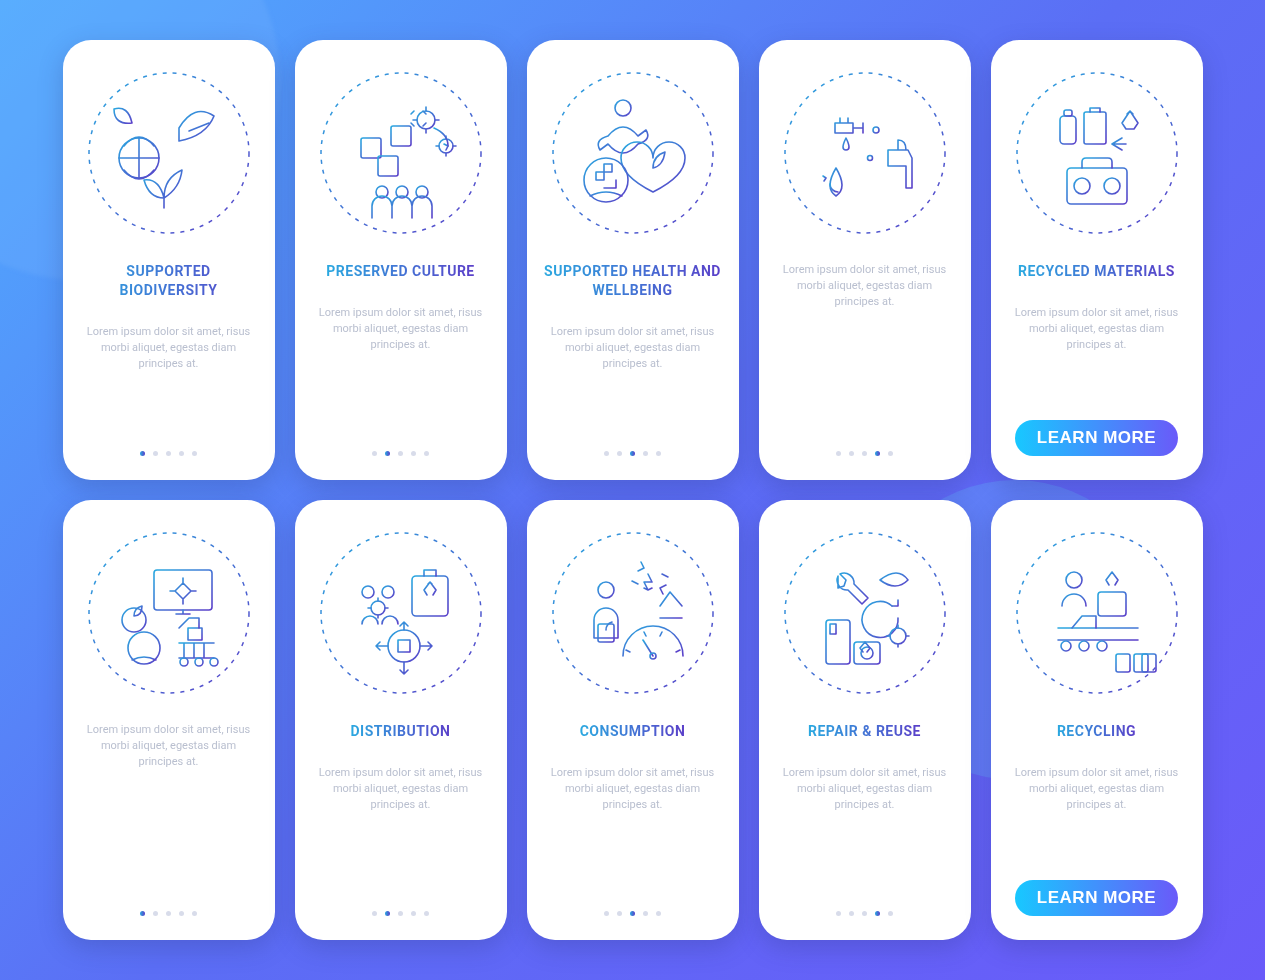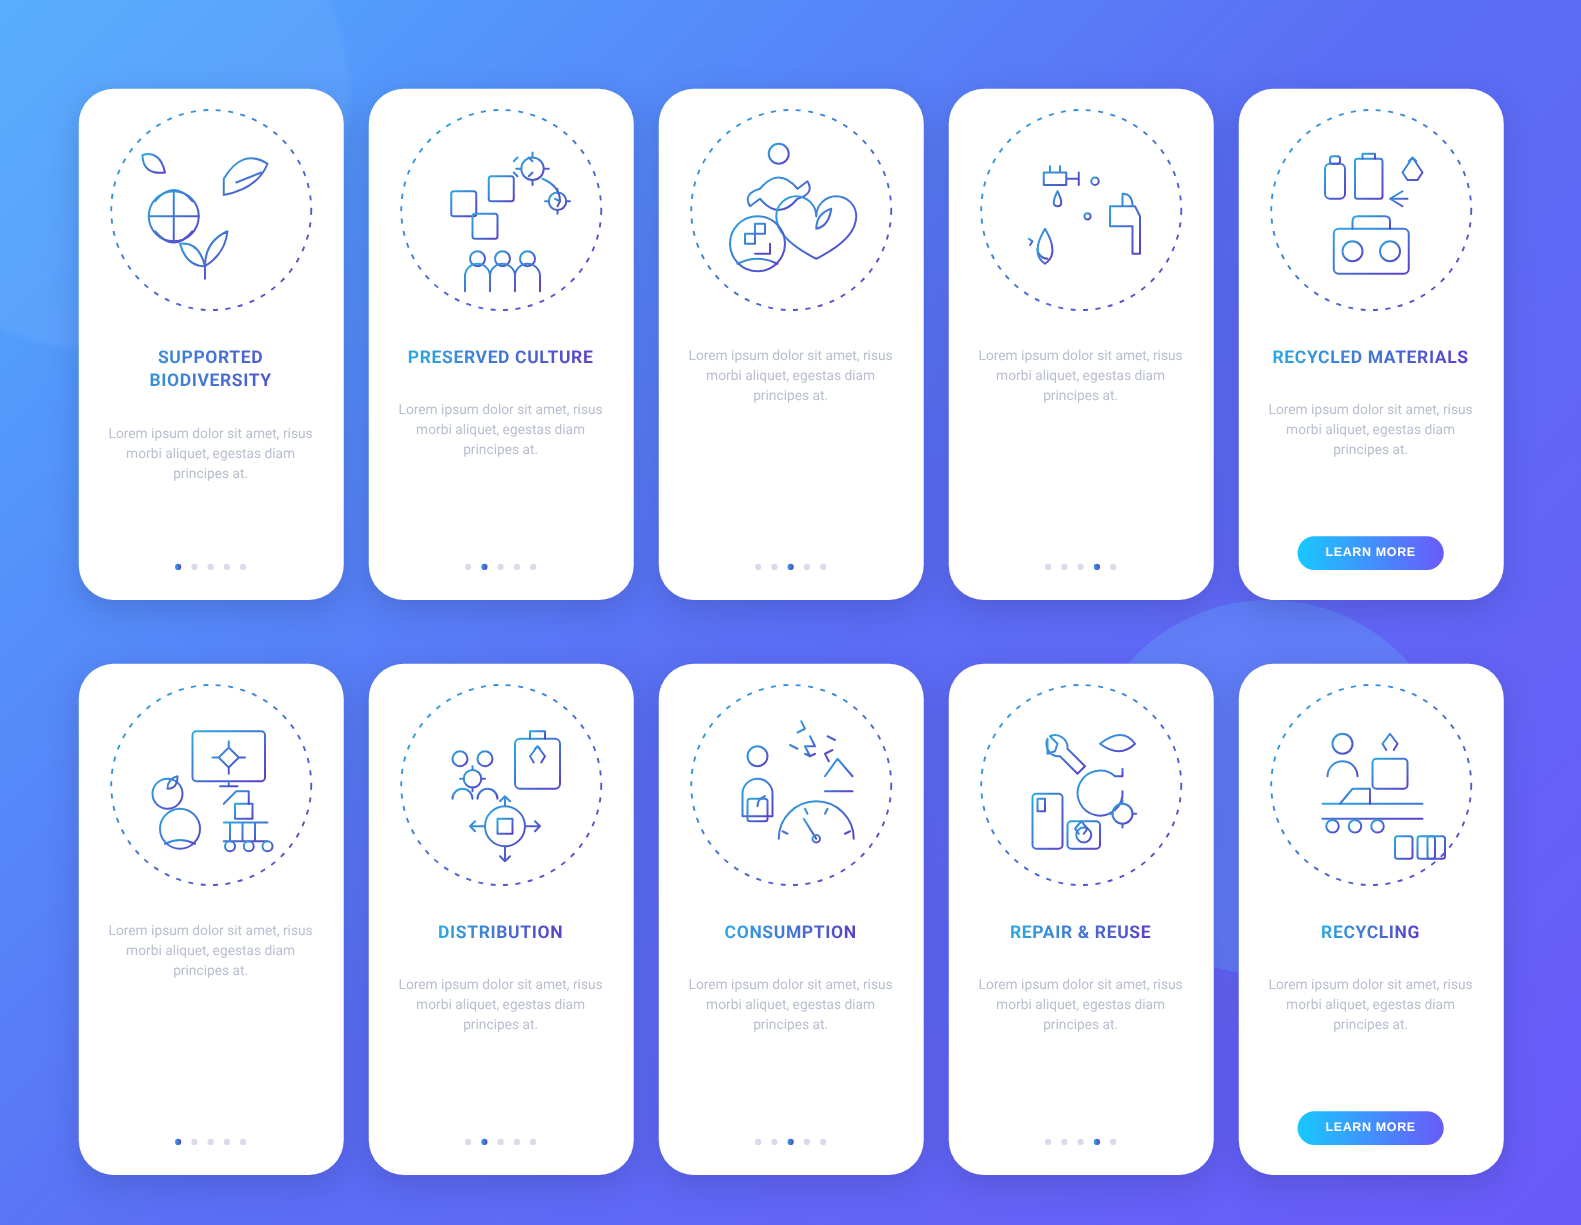--- a/index.html
+++ b/index.html
@@ -33,26 +33,25 @@
     display: grid;
     grid-template-columns: repeat(5, 212px);
     grid-template-rows: repeat(2, 440px);
     gap: 20px;
     z-index: 2;
   }
   .phone {
     background: #ffffff;
     border-radius: 28px;
     box-shadow: 0 8px 24px rgba(40,50,120,0.25);
-    padding: 12px 14px 18px;
+    padding: 28px 14px 18px;
     display: flex;
     flex-direction: column;
     align-items: center;
     position: relative;
-    margin-top: 31px;
   }
   .illus {
     width: 170px;
     height: 170px;
     display:flex;
     align-items:center;
     justify-content:center;
   }
   .illus svg { width: 170px; height: 170px; }
   .title {
@@ -91,21 +90,21 @@
   .dot.active {
     background: linear-gradient(90deg,#2aa9e0,#5b3fc9);
   }
   .btn {
     margin-top: auto;
     margin-bottom: 6px;
     border: none;
     cursor: pointer;
     padding: 8px 22px;
     border-radius: 999px;
-    font-size: 10px;
+    font-size: 17px;
     font-weight: 600;
     letter-spacing: 0.5px;
     color: #fff;
     background: linear-gradient(90deg, #18c8ff 0%, #6a5af9 100%);
   }
   .dash-circle { fill:none; stroke:url(#grad); stroke-width:1.5; stroke-dasharray:4 6; }
   .line { fill:none; stroke:url(#grad); stroke-width:1.6; stroke-linecap:round; stroke-linejoin:round; }
 </style>
 </head>
 <body>
@@ -180,20 +179,21 @@
       <circle class="dash-circle" cx="85" cy="85" r="80"></circle>
       <circle class="line" cx="75" cy="40" r="8"></circle>
       <path class="line" d="M60 68 q15 -18 30 0 l8 -6 q6 10 -8 14 l0 0 q-15 18 -30 0 l-8 6 q-6 -10 8 -14 z"></path>
       <path class="line" d="M105 90 a16 16 0 0 1 32 0 q0 18 -32 34 q-32 -16 -32 -34 a16 16 0 0 1 32 0"></path>
       <path class="line" d="M105 100 q0 -12 12 -16 q-2 14 -12 16 z"></path>
       <circle class="line" cx="58" cy="112" r="22"></circle>
       <path class="line" d="M48 104 h8 v-8 h8 v8 h-8 v8 h-8 z M56 120 h12 v-8"></path>
       <path class="line" d="M42 128 q16 -8 32 0"></path>
         </svg>
       </div>
+      <div class="title">SUPPORTED HEALTH AND WELLBEING</div>
       <div class="desc">Lorem ipsum dolor sit amet, risus morbi aliquet, egestas diam principes at.</div>
       <div class="dots">
         <div class="dot"></div>
         <div class="dot"></div>
         <div class="dot active"></div>
         <div class="dot"></div>
         <div class="dot"></div>
       </div>
     </div>
     <div class="phone">

